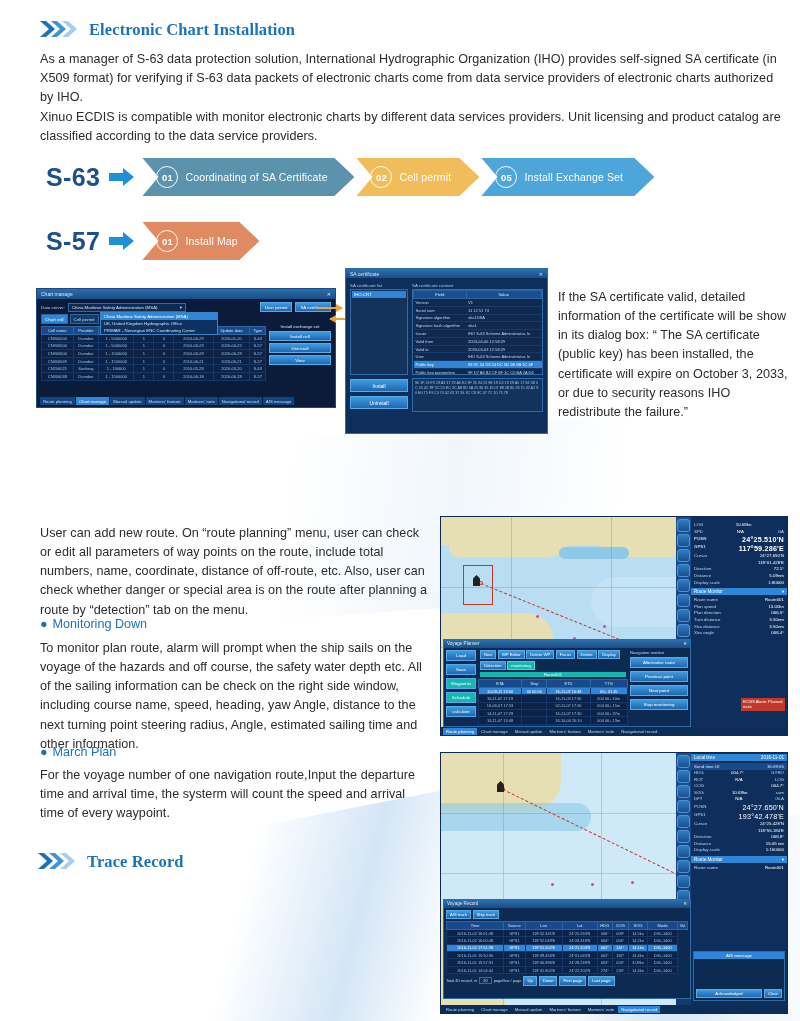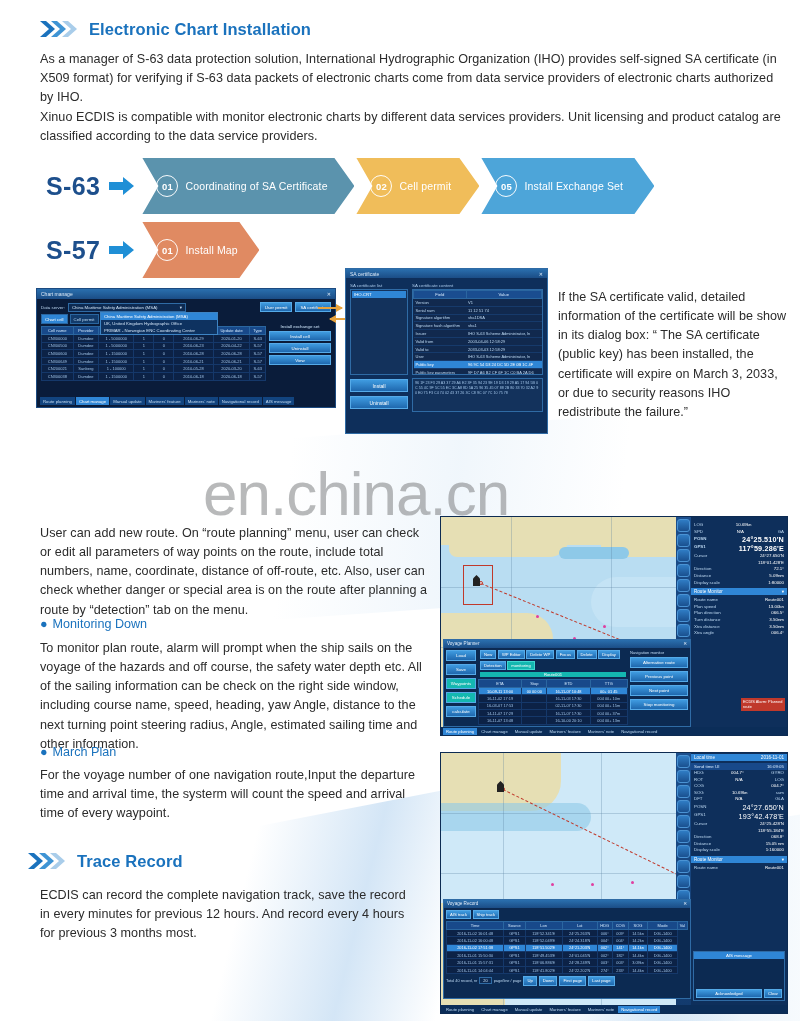--- a/index.html
+++ b/index.html
@@ -31,39 +31,39 @@
   }
   .bg-swoosh-4 {
     position:absolute; left:0px; top:430px; width:820px; height:180px;
     background: linear-gradient(100deg, rgba(255,255,255,0) 35%, rgba(222,236,248,.45) 55%, rgba(255,255,255,0) 75%);
     transform: rotate(-4deg);
   }
 
   .page { position:relative; z-index:2; width:800px; height:1021px; }
 
   
-  .sec-head { display:flex; align-items:center; gap:9px; }
+  .sec-head { display:flex; align-items:flex-end; gap:9px;font-family:Liberation Serif, serif; }
   .chev-icon { width:42px; height:22px; flex:0 0 auto; }
   .sec-title {
     color:#1a72bd; font-size:16.5px; font-weight:bold; letter-spacing:.1px;
   }
 
   .para {
     font-size:12.6px; line-height:1.52; color:#2b2b2b; letter-spacing:.05px;
   }
 
   
   .flowrow { display:flex; align-items:center; }
   .flow-label {
     font-size:25px; font-weight:bold; color:#1d4f8c; letter-spacing:.4px;
     font-family:"Liberation Sans", sans-serif;
   }
   .flow-arrow { width:26px; height:20px; margin:0 7px 0 9px; flex:0 0 auto; }
   .chevblock {
-    position:relative; height:56px; display:flex; align-items:center;
+    position:relative; height:38px; display:flex; align-items:center;
     padding-left:14px; padding-right:26px;
     color:#ffffff; font-size:10.5px; letter-spacing:.15px;
     clip-path: polygon(0 0, calc(100% - 20px) 0, 100% 50%, calc(100% - 20px) 100%, 0 100%, 16px 50%);
   }
   .badge {
     width:22px; height:22px; border-radius:50%; border:1.6px solid rgba(255,255,255,.95);
     display:flex; align-items:center; justify-content:center;
     font-size:9.5px; font-weight:bold; color:#fff; margin-right:7px; flex:0 0 auto;
   }
   .chevtext { white-space:nowrap; }
@@ -407,45 +407,43 @@
                   <td>9F D7 A6 B2 CF 6F 1C C0 BA 2A D6</td>
                 </tr>
               </tbody>
           </table>
         </div>
         <div class="sa-hex" style="height:34px;overflow:hidden;margin-top:3px;">96 1F 23 F3 29 A3 37 29 A6 E2 3F 35 94 23 9E 19 D3 19 29 A5 17 94 5B 0C 55 4C 9F 5C 55 EC 3C A8 8D 5A 25 96 35 45 07 88 2B 80 33 70 32 A2 90 E0 75 F3 C4 74 02 43 37 26 3C C8 9C 07 7C 10 75 78</div>
       </div>
     </div>
   </div>
 
-  <div class="para" style="position:absolute;left:558px;top:288px;width:232px;">If the SA certificate valid, detailed information  of the certificate will be show in its dialog box: “ The SA certificate (public key) has been installed, the certificate will expire on March 3, 2033, or due to security reasons IHO redistribute the failure.”</div>
-
-  <div class="watermark">en.china.cn</div>
+  <div class="para" style="position:absolute;left:558px;top:288px;width:232px;">If the SA certificate valid, detailed information  of the certificate will be show in its dialog box: “ The SA certificate (public key) has been installed, the certificate will expire on October 3, 2033, or due to security reasons IHO redistribute the failure.”</div>
+
 
   <div class="para" style="position:absolute;left:40px;top:524px;width:392px;">User can add new route. On “route planning” menu, user can check or edit all parameters of way points on the route, include total numbers, name, coordinate, distance of off-route, etc. Also, user can check whether danger or special area is on the route after planning a route by “detection” tab on the menu.</div>
   <div style="position:absolute;left:40px;top:617px;display:flex;align-items:center;gap:5px;">
     <span class="bullet">●</span>
     <span style="color:#1a72bd;font-size:12.6px;">Monitoring Down</span>
   </div>
   <div class="para" style="position:absolute;left:40px;top:639px;width:392px;">To monitor plan route, alarm will prompt when the ship sails on the voyage of the hazards and off course, the safety water depth etc. All of the sailing information can be check on the right side window, including course name, speed, heading, yaw Angle, distance to the next turning point steering radius, Angle, estimated sailing time and other information.</div>
   <div style="position:absolute;left:40px;top:745px;display:flex;align-items:center;gap:5px;">
     <span class="bullet">●</span>
     <span style="color:#1a72bd;font-size:12.6px;">March Plan</span>
   </div>
   <div class="para" style="position:absolute;left:40px;top:766px;width:392px;">For the voyage number of one navigation route,Input the departure time and arrival time, the systerm will count the speed and arrival time of every waypoint.</div>
 
-  <div class="sec-head" style="position:absolute;left:26px;top:850px;">
+  <div class="sec-head" style="position:absolute;left:36px;top:850px;">
     <svg class="chev-icon" viewBox="0 0 42 22">
       <path d="M2 3 L11 11 L2 19 L8 19 L17 11 L8 3 Z" fill="#1a72bd"></path>
       <path d="M13 3 L22 11 L13 19 L19 19 L28 11 L19 3 Z" fill="#3f94d4"></path>
       <path d="M24 3 L33 11 L24 19 L30 19 L39 11 L30 3 Z" fill="#a9cdea"></path>
     </svg>
     <div class="sec-title">Trace Record</div>
   </div>
-  <div class="para" style="position:absolute;left:40px;top:886px;width:372px;">ECDIS can record the complete navigation track, save the record in every minutes for previous 12 hours. And record every 4 hours for previous 3 months most.</div>
 
   <div class="ecdis" style="left:440px;top:516px;width:348px;height:220px;">
     <div class="sea"></div>
 
     <div class="land" style="left:0;top:0;width:348px;height:28px;"></div>
     <div class="land" style="left:8px;top:18px;width:120px;height:22px;border-radius:0 0 20px 8px;"></div>
     <div class="land" style="left:160px;top:14px;width:188px;height:26px;border-radius:0 0 40px 0;"></div>
     <div class="land" style="left:0;top:96px;width:112px;height:124px;border-radius:0 26px 0 0;"></div>
     <div class="land" style="left:92px;top:170px;width:120px;height:50px;border-radius:26px 14px 0 0;"></div>
     <div class="land" style="left:238px;top:186px;width:110px;height:34px;border-radius:22px 0 0 0;"></div>

